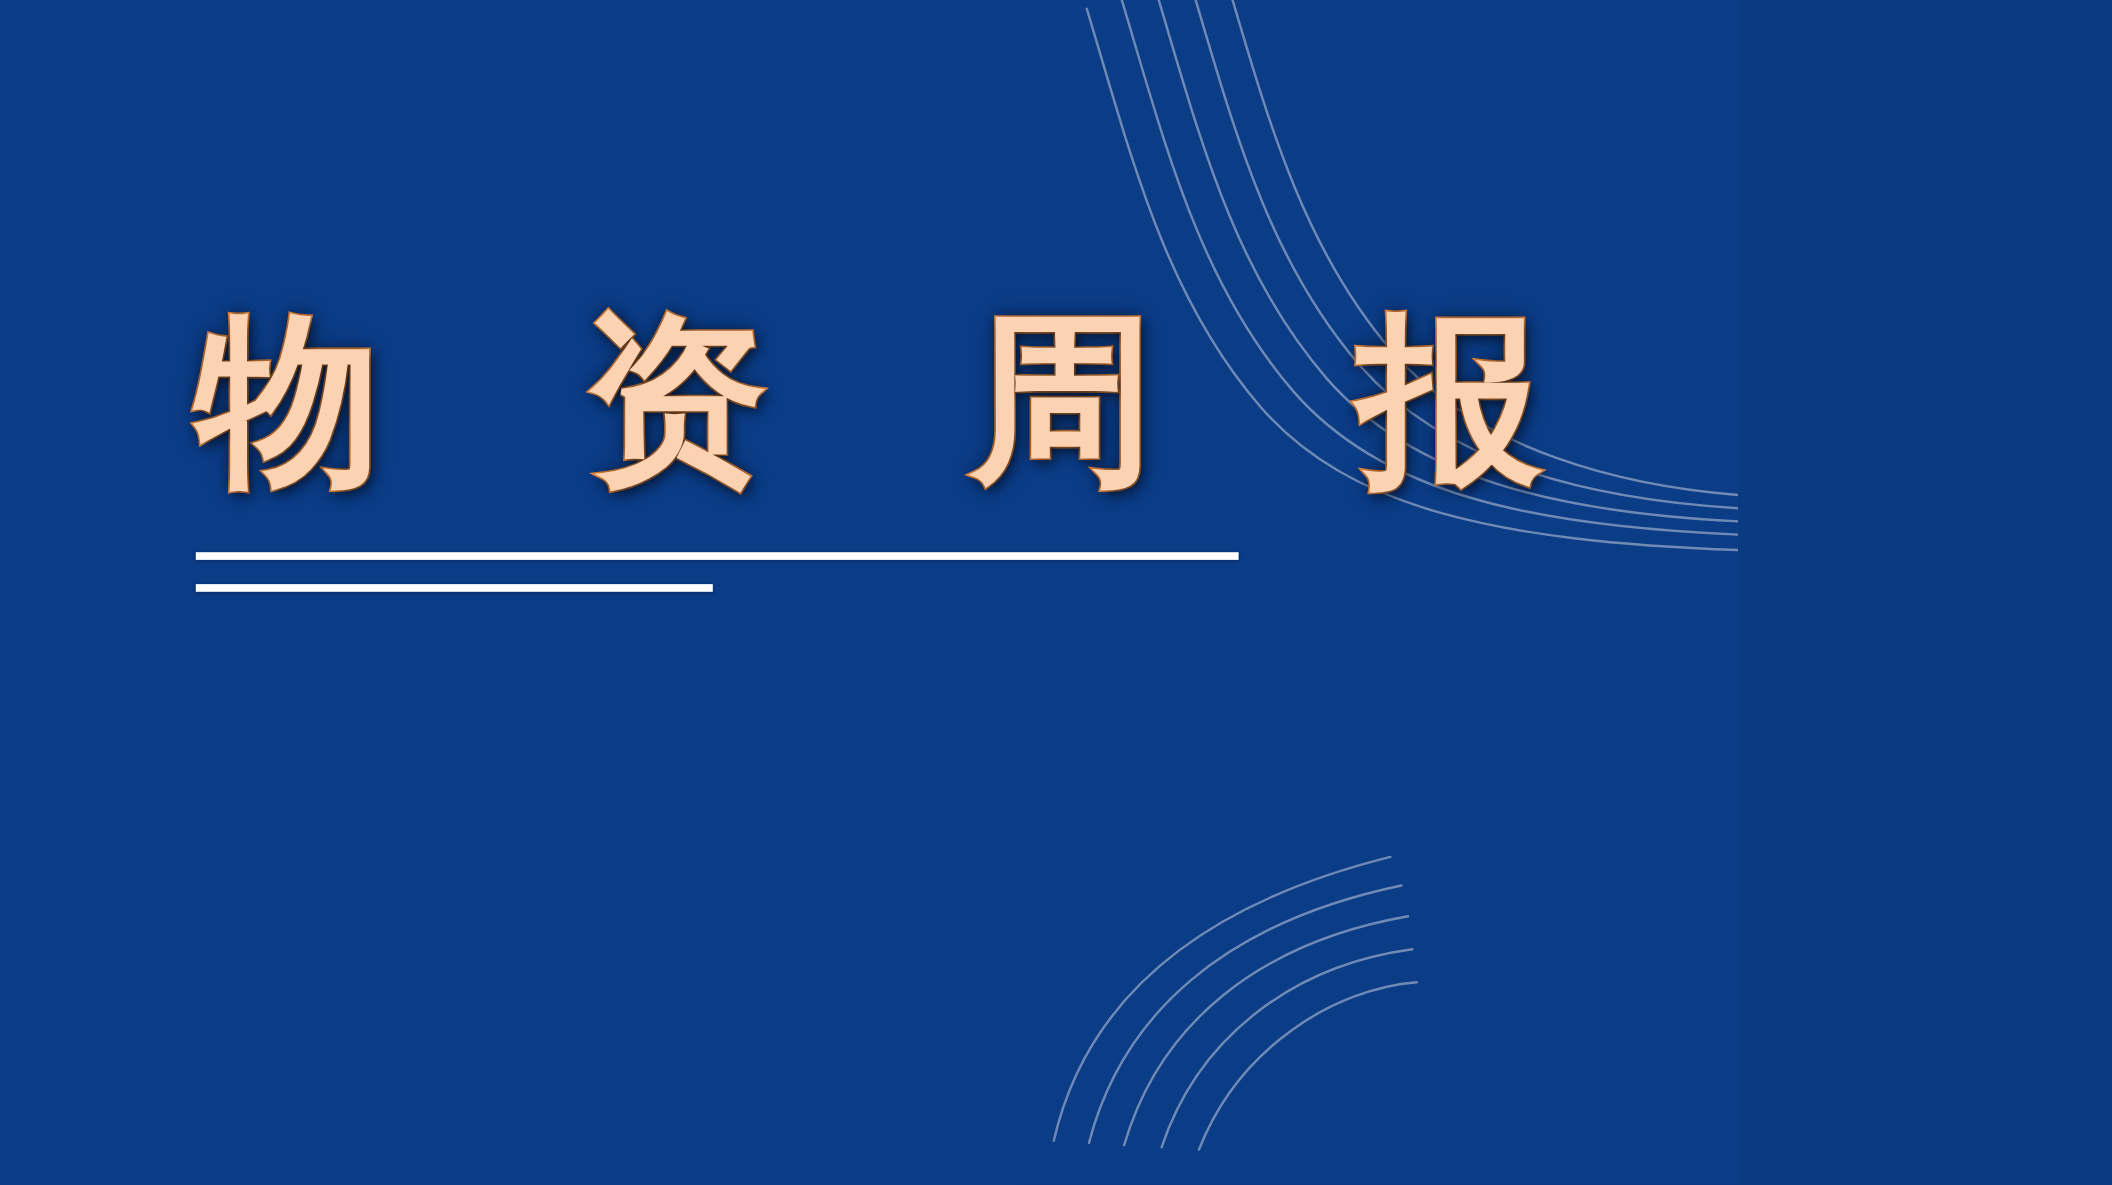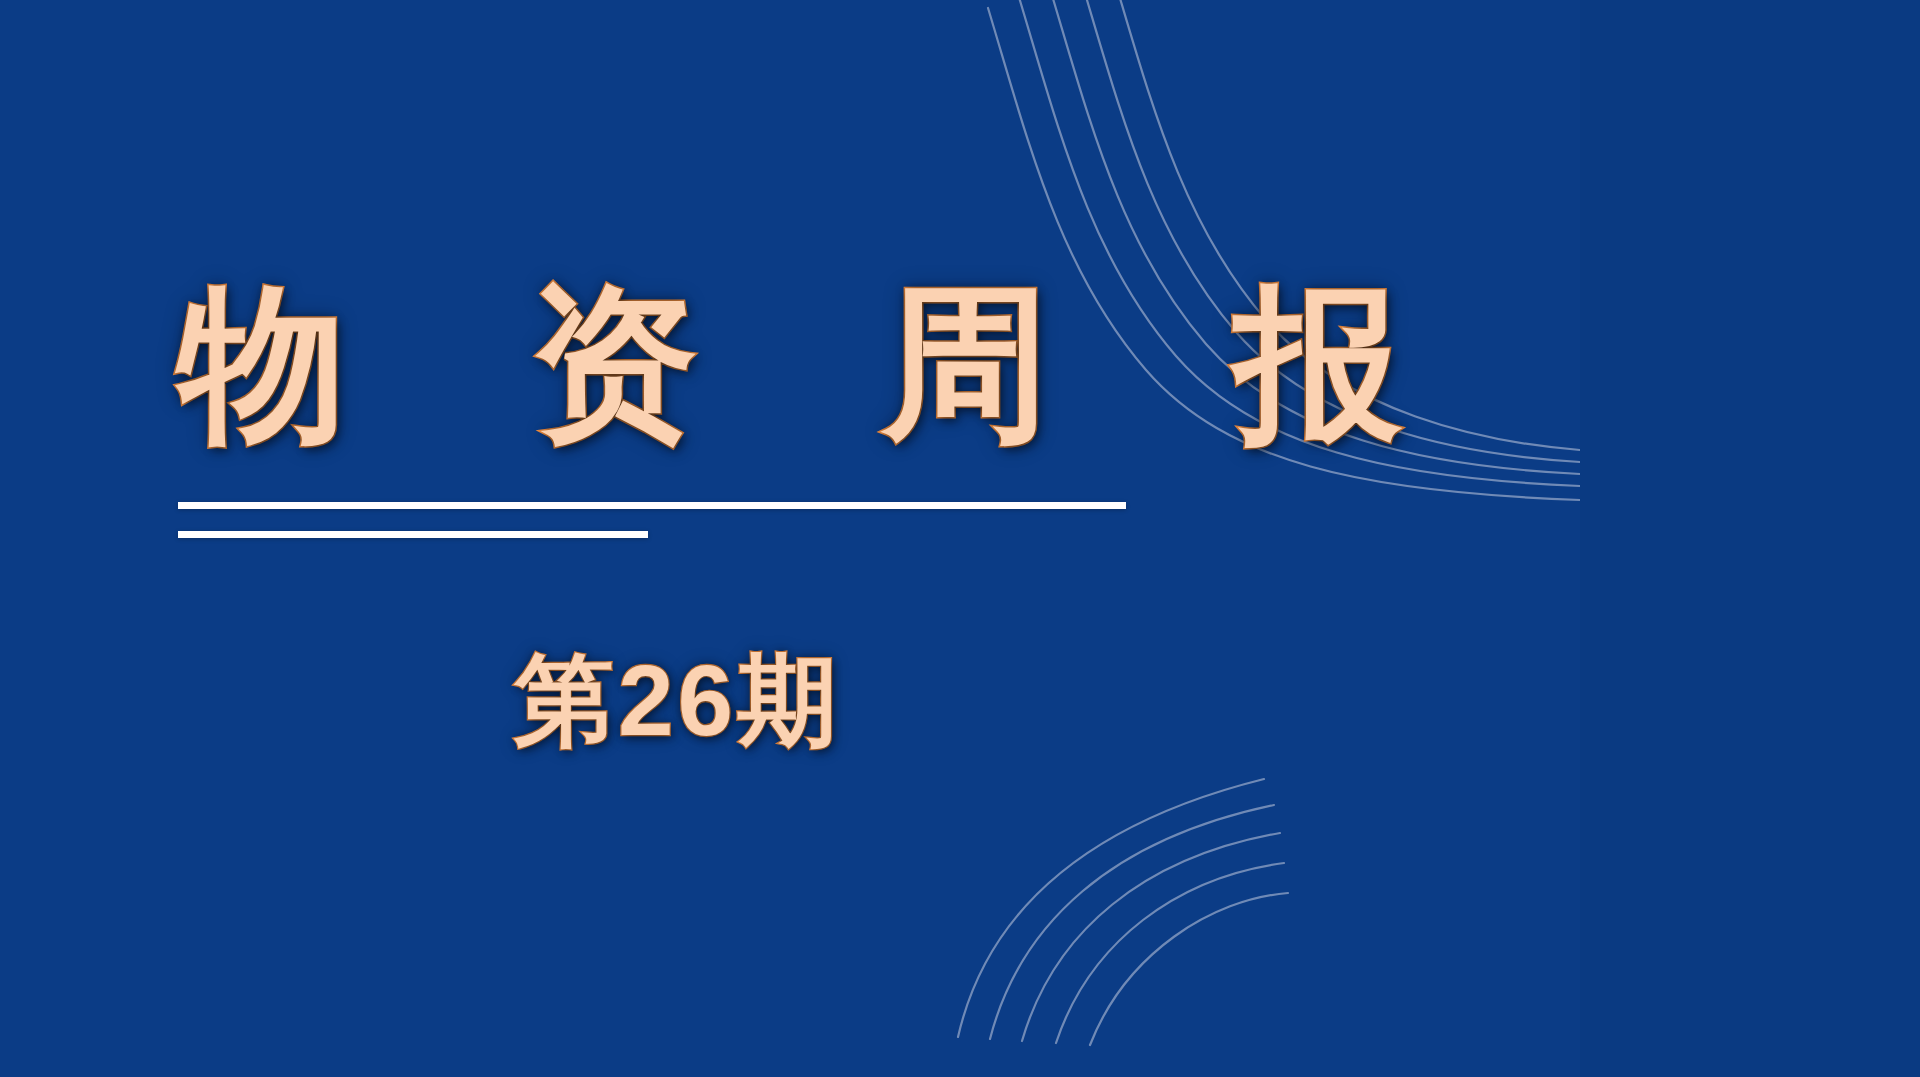--- a/index.html
+++ b/index.html
@@ -124,15 +124,14 @@
     </svg>
   </div>
 
   <div id="title-block">
     <h1 id="page-title">物 资 周 报</h1>
   </div>
 
   <div id="rule-long"></div>
   <div id="rule-short"></div>
 
-  <h2 id="page-subtitle">第26期</h2>
 
 </div>
 
 </body></html>

